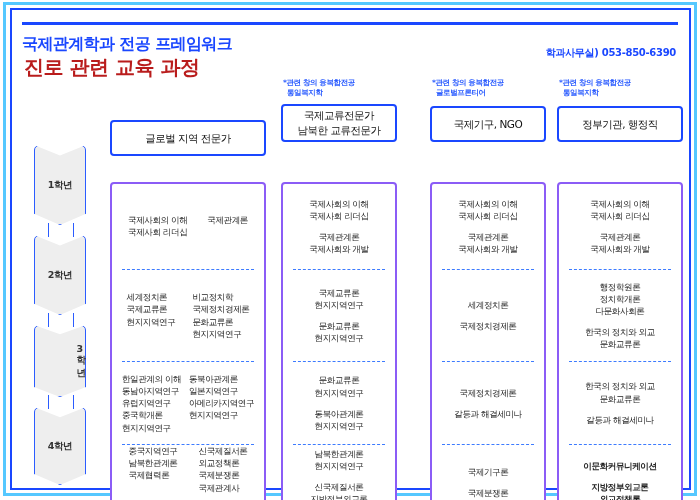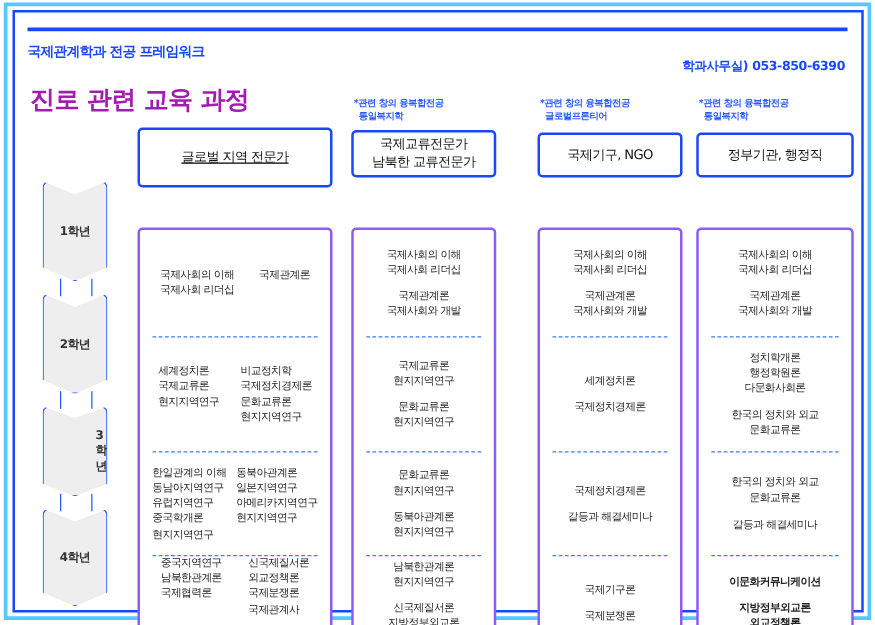--- a/index.html
+++ b/index.html
@@ -19,32 +19,32 @@
     border:2px solid #1a47ff;
     box-sizing:border-box;
     background:#ffffff;
   }
   .head-rule{
     position:absolute;left:22px;top:22px;width:656px;height:3px;
     background:#1a47ff;
   }
   .dept-title{
     position:absolute;left:22px;top:34px;
-    font-size:11px;font-weight:bold;color:#1a47ff;
+    font-size:16px;font-weight:bold;color:#1a47ff;
     letter-spacing:-0.6px;
     white-space:nowrap;
   }
   .office-contact{
     position:absolute;right:24px;top:46px;
     font-size:10px;font-weight:bold;color:#1a47ff;
     letter-spacing:-0.3px;white-space:nowrap;
   }
   .page-title{
-    position:absolute;left:24px;top:66px;
-    font-size:20px;font-weight:bold;color:#a21caf;
+    position:absolute;left:24px;top:54px;
+    font-size:20px;font-weight:bold;color:#b91c1c;
     letter-spacing:-0.5px;white-space:nowrap;
   }
 
   
   .year-rail{position:absolute;left:34px;top:145px;width:52px;height:340px;}
   .year-chip{
     position:absolute;left:0;width:52px;
     background:#eeeeee;
     border:1.6px solid #2b5cff;
     box-sizing:border-box;
@@ -127,21 +127,21 @@
     <div class="year-chip" style="top: 180px; height: 72px; padding-left: 42px;">
       <span>3학년</span>
     </div>
     <div class="rail-connector" style="top: 250px; height: 14px;"></div>
     <div class="year-chip" style="top: 262px; height: 78px;">
       <span>4학년</span>
     </div>
   </div>
 
 <div id="tracks-layer">
-    <div class="col-head" style="left: 110px; top: 102px; width: 156px; height: 48px; text-decoration: underline;">
+    <div class="col-head" style="left: 110px; top: 120px; width: 156px; height: 36px;">
       <div class="ch-line">글로벌 지역 전문가</div>
     </div>
     <div class="col-body" style="left: 110px; top: 152px; width: 156px; height: 333px;">
       <div class="yr-block" style="height: 84.915px; display: flex; flex-direction: column; justify-content: center;">
         <div class="two-col left-align">
           <div class="sub">
             <div class="course">국제사회의 이해</div>
             <div class="course">국제사회 리더십</div>
           </div>
           <div class="sub">
@@ -314,22 +314,22 @@
           <div class="course">국제사회 리더십</div>
         </div>
         <div class="course-group" style="margin-top: 9px;">
           <div class="course">국제관계론</div>
           <div class="course">국제사회와 개발</div>
         </div>
       </div>
       <div class="divider"></div>
       <div class="yr-block" style="height: 91.575px; display: flex; flex-direction: column; justify-content: center;">
         <div class="course-group">
+          <div class="course">행정학원론</div>
           <div class="course">정치학개론</div>
-          <div class="course">행정학원론</div>
           <div class="course">다문화사회론</div>
         </div>
         <div class="course-group" style="margin-top: 9px;">
           <div class="course">한국의 정치와 외교</div>
           <div class="course">문화교류론</div>
         </div>
       </div>
       <div class="divider"></div>
       <div class="yr-block" style="height: 81.585px; display: flex; flex-direction: column; justify-content: center;">
         <div class="course-group">

